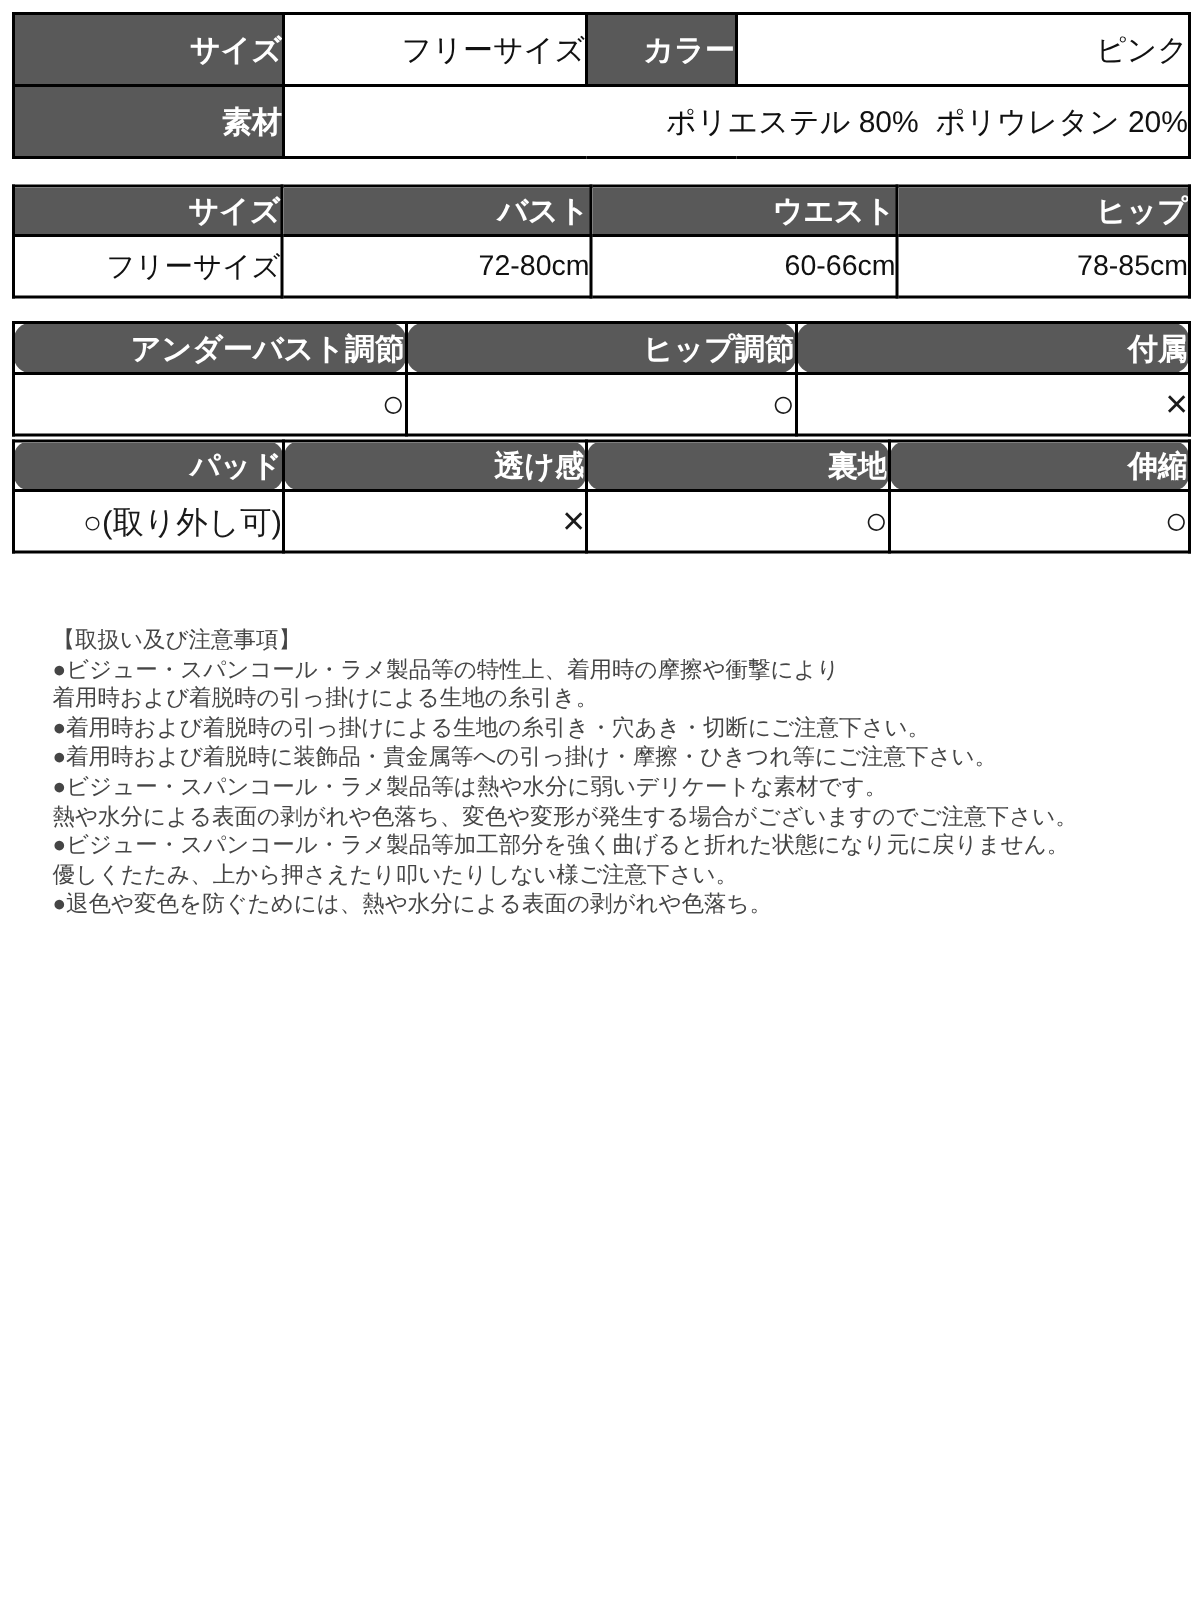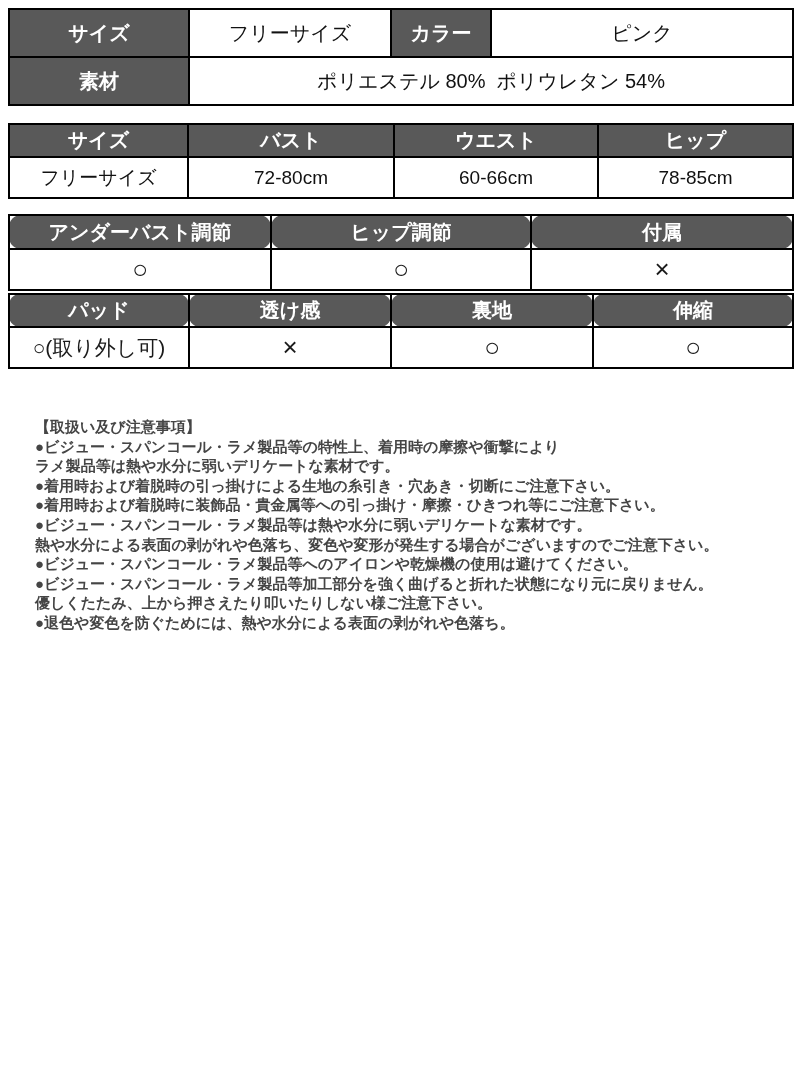--- a/index.html
+++ b/index.html
@@ -12,21 +12,21 @@
     overflow: hidden;
   }
   table {
     border-collapse: collapse;
     table-layout: fixed;
     width: 784px;
     margin-left: 8px;
   }
   td {
     border: 2px solid #000000;
-    text-align: center;
+    text-align: right;
     vertical-align: middle;
     padding: 0;
     overflow: hidden;
   }
   .hd {
     background: #595959;
     color: #ffffff;
     font-weight: bold;
     font-size: 20px;
   }
@@ -44,21 +44,20 @@
   .t4 .hdrow td { height: 31px; border-radius: 11px; }
   .t4 .datarow td { height: 39px; }
   .mark { font-size: 26px; font-weight: normal; color: #1a1a1a; }
   .mark-text { font-size: 21px; color: #1a1a1a; }
   .prewrap { white-space: pre-wrap; }
   .notes {
     margin: 48px 20px 0 35px;
     font-size: 15px;
     line-height: 19.6px;
     color: #454545;
-    font-weight: bold;
   }
   .notes div { white-space: nowrap; }
 </style>
 </head>
 <body>
 
 <div class="page">
 
   <table class="t1">
     <colgroup>
@@ -69,21 +68,21 @@
     </colgroup>
     <tbody>
         <tr>
       <td class="hd">サイズ</td>
       <td class="cell">フリーサイズ</td>
       <td class="hd">カラー</td>
       <td class="cell">ピンク</td>
     </tr>
     <tr>
       <td class="hd">素材</td>
-      <td class="cell prewrap" colspan="3">ポリエステル 80%  ポリウレタン 54%</td>
+      <td class="cell prewrap" colspan="3">ポリエステル 80%  ポリウレタン 20%</td>
     </tr>
   </tbody>
     </table>
 
   <table class="t2">
     <colgroup>
       <col style="width:179px">
         <col style="width:206px">
         <col style="width:204px">
         <col style="width:195px">
@@ -143,24 +142,23 @@
       <td class="mark">×</td>
       <td class="mark">○</td>
       <td class="mark">○</td>
     </tr>
   </tbody>
     </table>
 
   <div class="notes">
     <div>【取扱い及び注意事項】</div>
     <div>●ビジュー・スパンコール・ラメ製品等の特性上、着用時の摩擦や衝撃により</div>
-    <div>ラメ製品等は熱や水分に弱いデリケートな素材です。</div>
+    <div>着用時および着脱時の引っ掛けによる生地の糸引き。</div>
     <div>●着用時および着脱時の引っ掛けによる生地の糸引き・穴あき・切断にご注意下さい。</div>
     <div>●着用時および着脱時に装飾品・貴金属等への引っ掛け・摩擦・ひきつれ等にご注意下さい。</div>
     <div>●ビジュー・スパンコール・ラメ製品等は熱や水分に弱いデリケートな素材です。</div>
     <div>熱や水分による表面の剥がれや色落ち、変色や変形が発生する場合がございますのでご注意下さい。</div>
-    <div>●ビジュー・スパンコール・ラメ製品等へのアイロンや乾燥機の使用は避けてください。</div>
     <div>●ビジュー・スパンコール・ラメ製品等加工部分を強く曲げると折れた状態になり元に戻りません。</div>
     <div>優しくたたみ、上から押さえたり叩いたりしない様ご注意下さい。</div>
     <div>●退色や変色を防ぐためには、熱や水分による表面の剥がれや色落ち。</div>
   </div>
 
 </div>
 
 </body></html>

